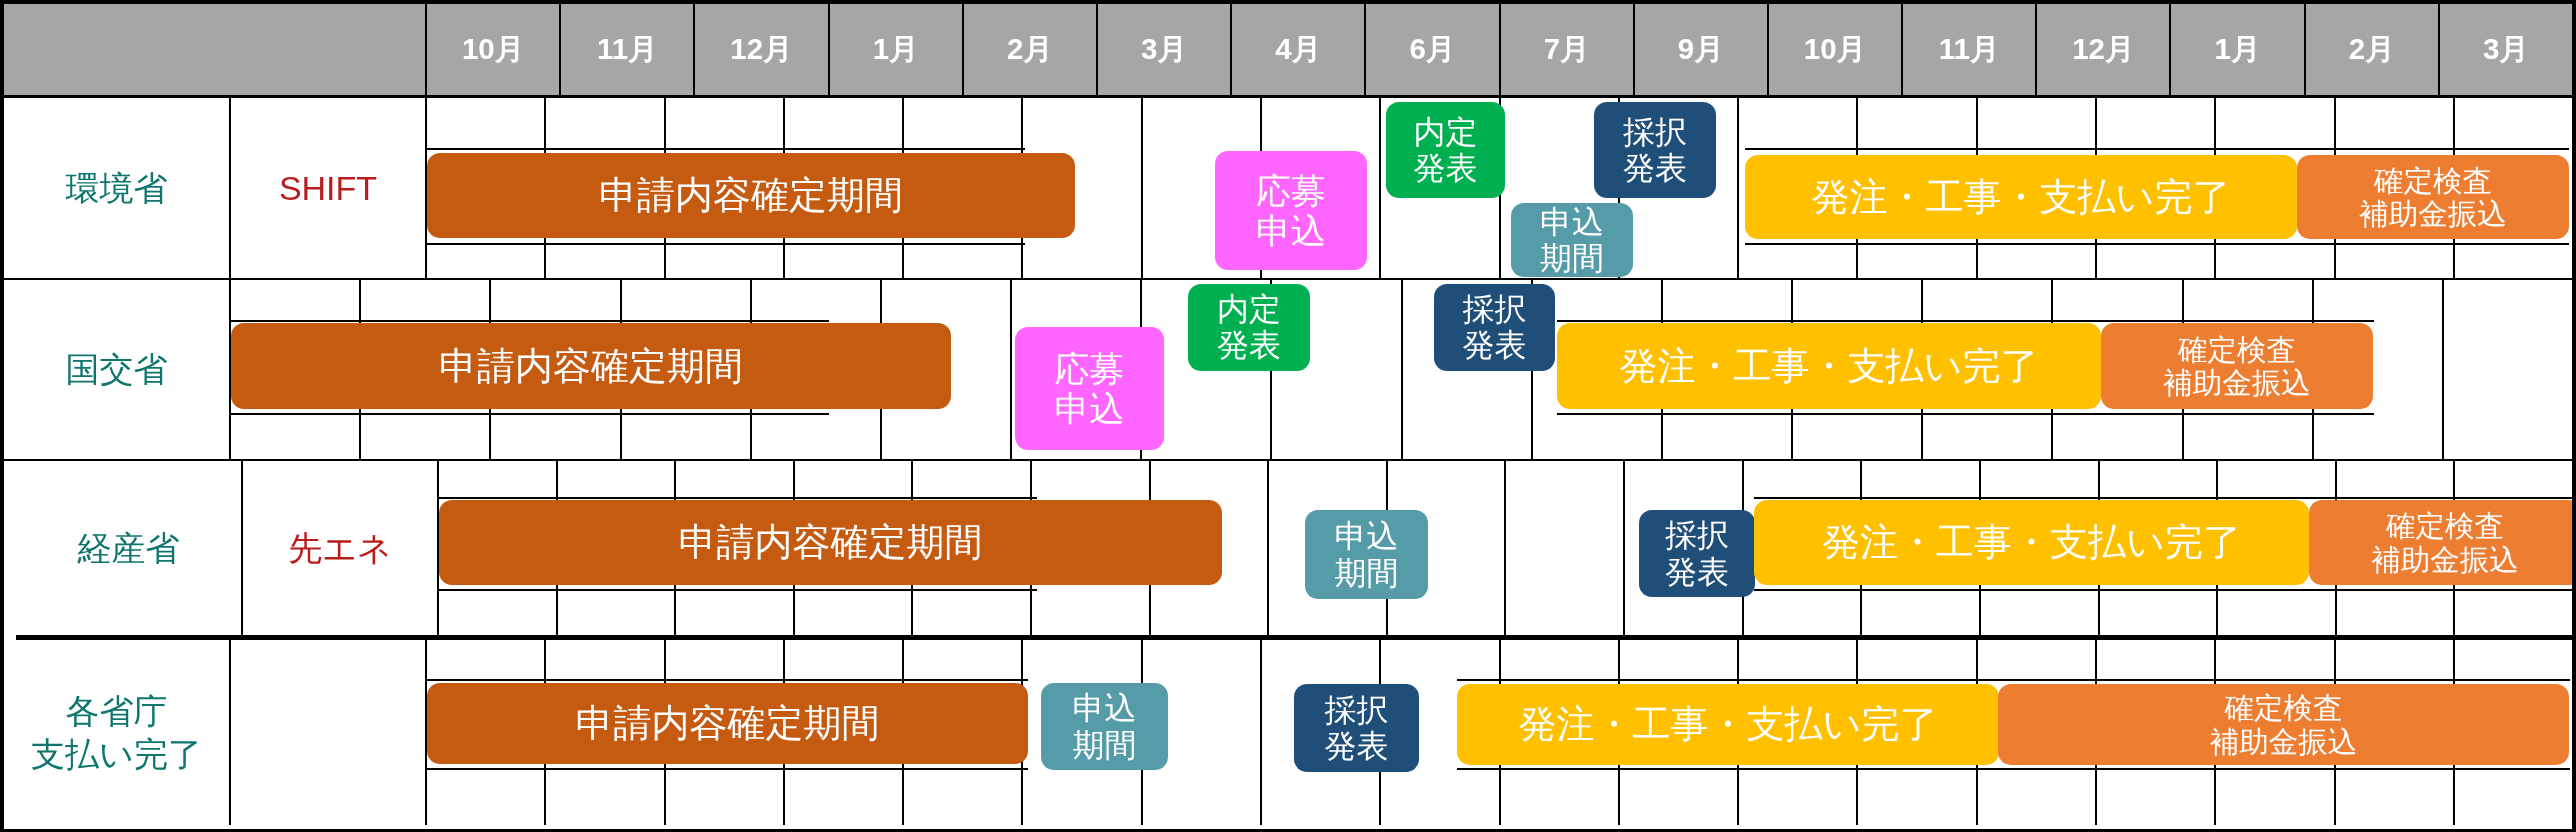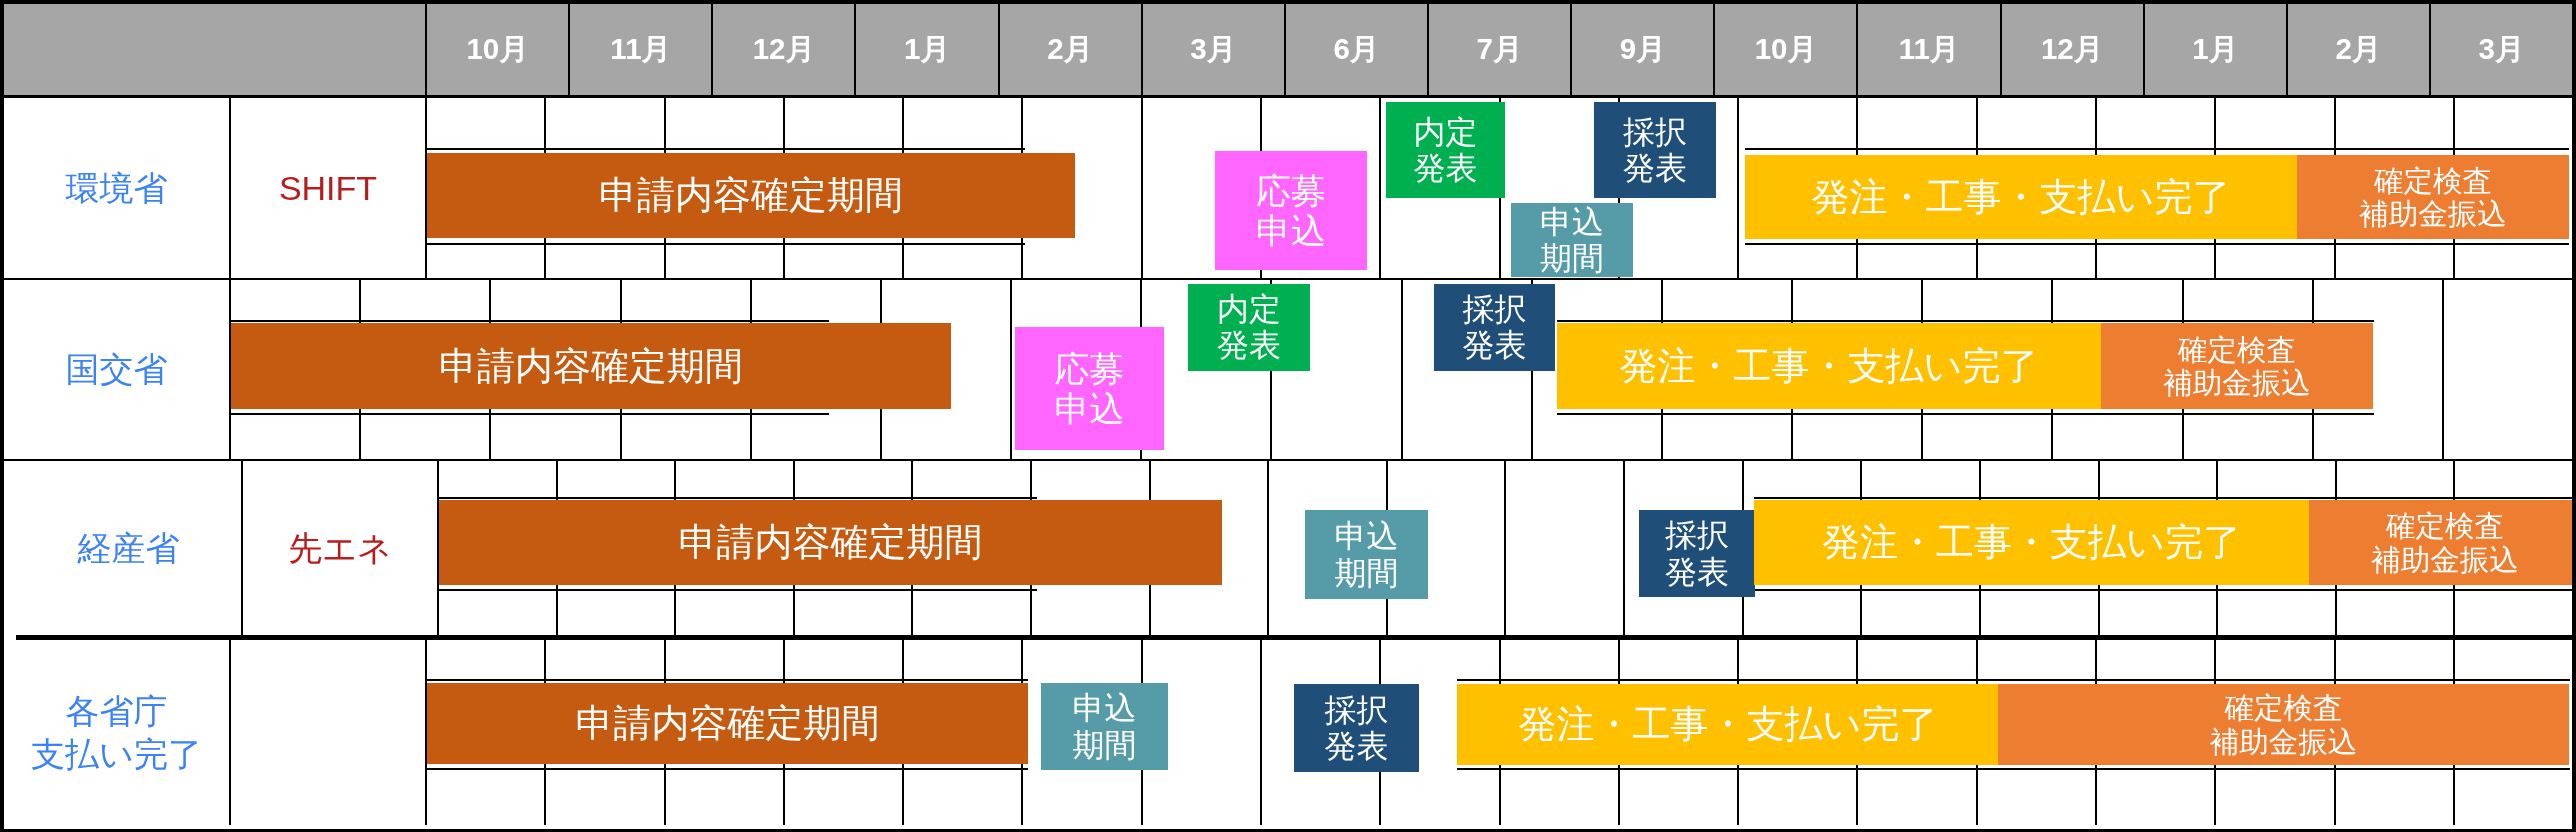--- a/index.html
+++ b/index.html
@@ -8,43 +8,44 @@
        border:4.9px solid #000;background:#fff;display:flex;flex-direction:column;}
   
   .hdr{display:flex;height:91px;background:#a6a6a6;border-bottom:3.5px solid #000;flex:none;}
   .corner{width:421px;border-right:2.8px solid #000;flex:none;}
   .mcell{flex:1;border-right:2.1px solid #000;display:flex;align-items:center;justify-content:center;
          color:#fff;font-weight:bold;font-size:29.5px;}
   .mcell:last-child{border-right:none;}
   
   .row{display:flex;flex:none;position:relative;}
   .lab1{width:225px;border-right:2.1px solid #000;flex:none;display:flex;align-items:center;
-        justify-content:center;font-size:34px;color:#3b82f6;text-align:center;white-space:pre-line;line-height:1.25;}
+        justify-content:center;font-size:34px;color:#0f766e;text-align:center;white-space:pre-line;line-height:1.25;}
   .lab2{width:194px;border-right:2.8px solid #000;flex:none;display:flex;align-items:center;
         justify-content:center;font-size:34px;color:#b91c1c;text-align:center;white-space:pre-line;line-height:1.25;}
   .garea{flex:1;position:relative;overflow:hidden;}
   .cells{position:absolute;left:0;top:0;right:0;bottom:0;display:flex;}
   .cell{flex:1;border-right:2.1px solid #000;}
   .cell:last-child{border-right:none;}
   .subline{position:absolute;height:2.1px;background:#000;z-index:1;}
   .bar{position:absolute;z-index:2;display:flex;align-items:center;justify-content:center;
-       color:#fff;text-align:center;white-space:pre-line;line-height:1.13;}
+       color:#fff;text-align:center;white-space:pre-line;line-height:1.13;border-radius:13px;}
 </style>
 </head>
 <body>
 
 <div id="app">
   <div class="hdr" id="hdr">
     <div class="corner"></div>
   <div class="mcell">10月</div>
       <div class="mcell">11月</div>
       <div class="mcell">12月</div>
       <div class="mcell">1月</div>
       <div class="mcell">2月</div>
       <div class="mcell">3月</div>
+      <div class="mcell">4月</div>
       <div class="mcell">6月</div>
       <div class="mcell">7月</div>
       <div class="mcell">9月</div>
       <div class="mcell">10月</div>
       <div class="mcell">11月</div>
       <div class="mcell">12月</div>
       <div class="mcell">1月</div>
       <div class="mcell">2月</div>
       <div class="mcell">3月</div>
     </div>

